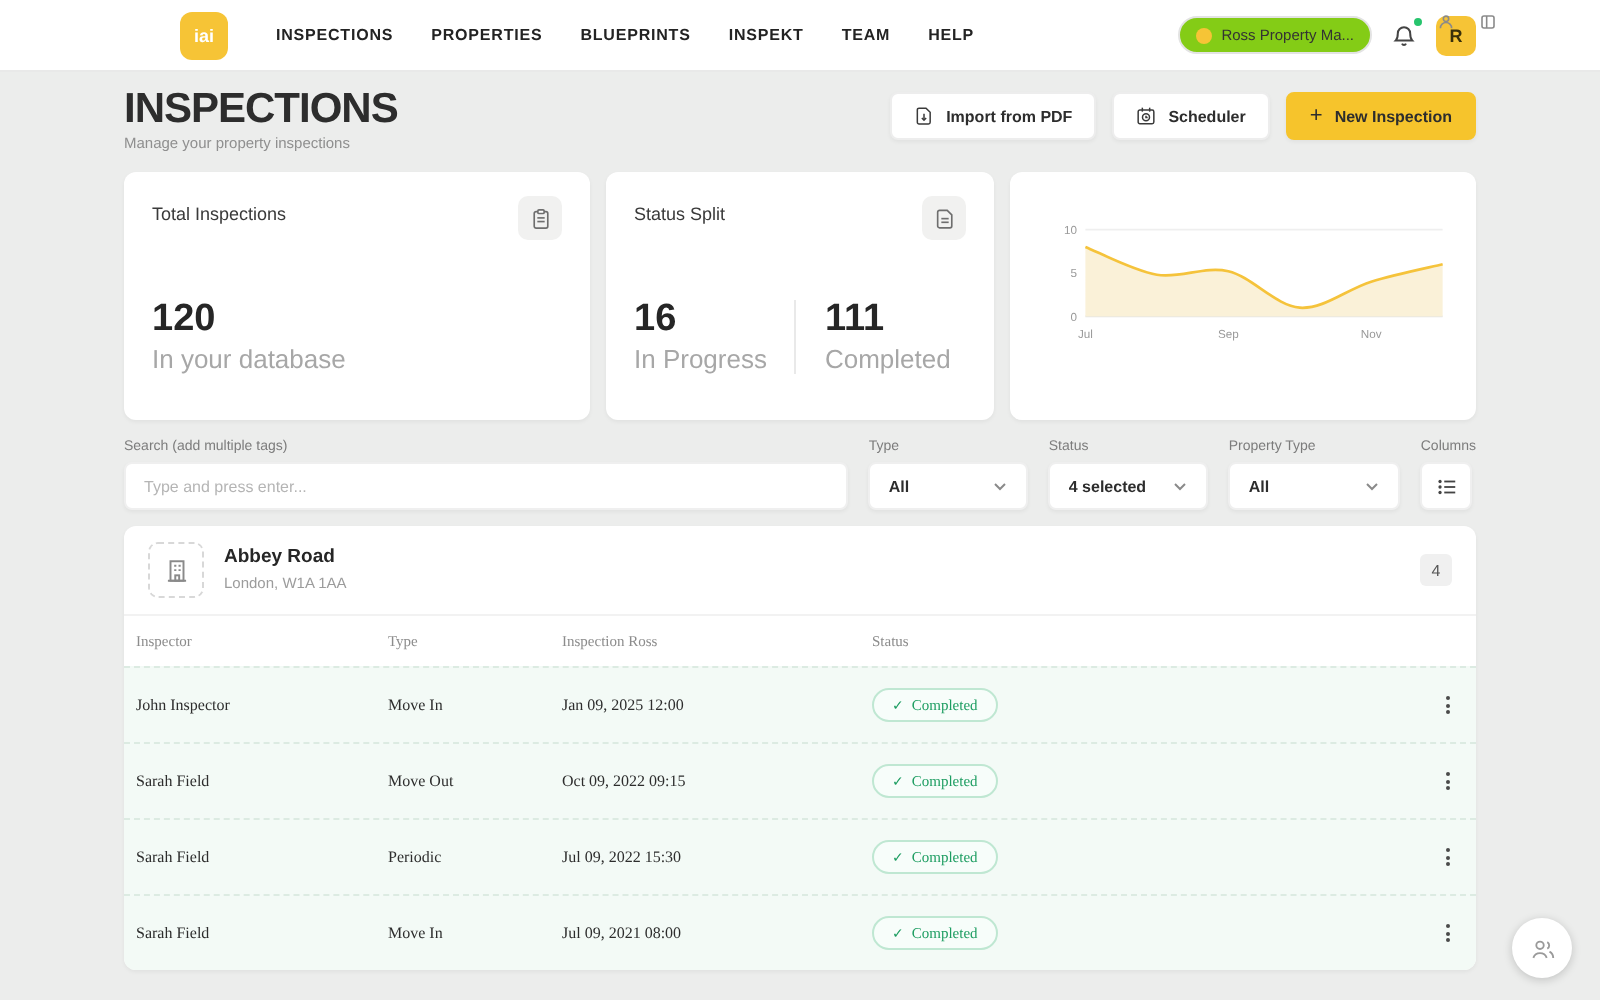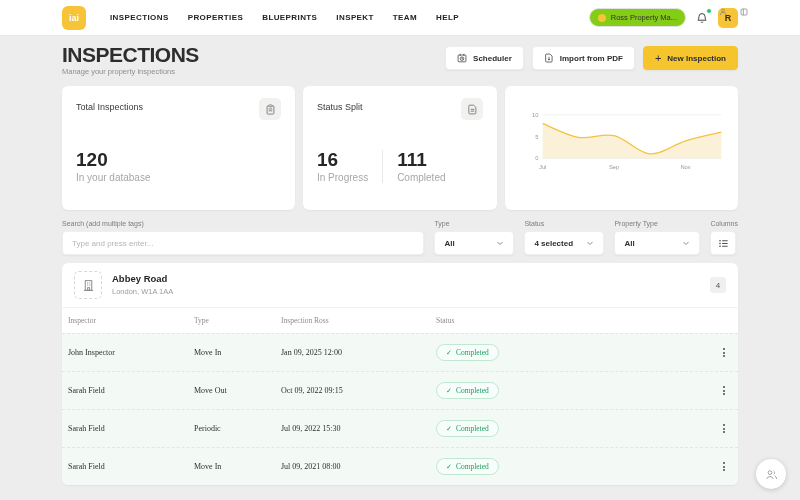--- a/index.html
+++ b/index.html
@@ -4,21 +4,21 @@
 <style>
   * { box-sizing: border-box; }
   html, body { margin:0; padding:0; width:800px; height:500px; overflow:hidden;
     background:#ECEDEC; font-family:"Liberation Sans", sans-serif; color:#2d2d2d; }
   .container { width:676px; margin:0 auto; }
 
   
   .nav { background:#fff; border-bottom:1px solid #e9e9e9; height:36px; position:relative; }
   .nav-inner { display:flex; align-items:center; height:100%; }
   .logo { width:24px; height:24px; background:#F6C436; border-radius:6px; color:#fff;
-    font-weight:700; font-size:9px; display:flex; align-items:center; justify-content:center; cursor:pointer; }
+    font-weight:700; font-size:9px; display:flex; align-items:center; justify-content:center; cursor:pointer;margin-left:28px; }
   .nav-links { display:flex; gap:19px; margin-left:24px; }
   .nav-link { font-size:8px; font-weight:700; color:#232323; letter-spacing:.4px; cursor:pointer; }
   .nav-right { margin-left:auto; display:flex; align-items:center; gap:8px; }
   .mini-icons { position:absolute; top:2px; right:52px; display:flex; gap:13px; }
   .account-pill { display:flex; align-items:center; gap:5px; border:1px solid #e3e3e3; border-radius:10px;
     background:#84cc16; height:19px; padding:0 8px; font-size:7.5px; color:#333; cursor:pointer; }
   .pill-dot { width:8px; height:8px; border-radius:50%; background:#F6C436; flex:0 0 auto; }
   .bell-wrap { position:relative; width:16px; height:16px; display:flex; align-items:center; justify-content:center; cursor:pointer; }
   .bell-dot { position:absolute; top:-2px; right:-2px; width:6px; height:6px; background:#27c46d;
     border-radius:50%; border:1px solid #fff; }
@@ -42,21 +42,21 @@
     height:124px; position:relative; }
   .card.total { width:233px; }
   .card.split { width:194px; }
   .card.trends { flex:1; padding:12px 10px 6px 16px; }
   .card-head { display:flex; justify-content:space-between; align-items:flex-start; }
   .card-title { font-size:9px; color:#3a3a3a; padding-top:4px; }
   .icon-box { width:22px; height:22px; background:#f1f1f0; border-radius:5px; display:flex;
     align-items:center; justify-content:center; }
   .stat-block { margin-top:30px; }
   .stat-value { font-size:19px; font-weight:700; color:#262626; line-height:1; }
-  .stat-caption { font-size:10px; color:#a7a7a7; margin-top:3px; }
+  .stat-caption { font-size:13px; color:#a7a7a7; margin-top:3px; }
   .split-stats { display:flex; margin-top:30px; }
   .split-divider { width:1px; background:#e9e9e9; margin:0 14px; }
   .trend-svg { display:block; width:100%; margin-top:2px; }
 
   
   .filters { display:flex; gap:10px; margin-top:10px; align-items:flex-end; }
   .filter { display:flex; flex-direction:column; }
   .filter.grow { flex:1; }
   .filter-label { font-size:7px; color:#7c7c7c; margin-bottom:4px; }
   .control { height:24px; background:#fff; border-radius:4px; box-shadow:0 1px 2px rgba(0,0,0,.05);
@@ -137,35 +137,35 @@
 </div>
 
 <div class="container header-row">
   <div>
     <h1 class="page-title">INSPECTIONS</h1>
     <div class="subtitle">Manage your property inspections</div>
   </div>
   <div class="header-actions">
     <button class="btn">
       <svg width="10" height="10" viewBox="0 0 12 12" fill="none" stroke="#3a3a3a" stroke-width=".9">
+        <path d="M3 1.3h4.2L9.7 3.8v6a1 1 0 0 1-1 1H3a1 1 0 0 1-1-1v-7.5a1 1 0 0 1 1-1z"></path>
+        <line x1="6" y1="4.6" x2="6" y2="8.4"></line>
+          <path d="M4.7 7.2 6 8.5l1.3-1.3"></path>
+      </svg>
+      <span>Import from PDF</span>
+    </button>
+    <button class="btn">
+      <svg width="10" height="10" viewBox="0 0 12 12" fill="none" stroke="#3a3a3a" stroke-width=".9">
         <rect x="1.3" y="2.4" width="9.4" height="8.2" rx="1"></rect>
         <line x1="3.8" y1="1" x2="3.8" y2="3.4"></line>
           <line x1="8.2" y1="1" x2="8.2" y2="3.4"></line>
         <circle cx="6" cy="6.8" r="2.1"></circle>
           <path d="M6 5.8v1.1h1"></path>
       </svg>
       <span>Scheduler</span>
-    </button>
-    <button class="btn">
-      <svg width="10" height="10" viewBox="0 0 12 12" fill="none" stroke="#3a3a3a" stroke-width=".9">
-        <path d="M3 1.3h4.2L9.7 3.8v6a1 1 0 0 1-1 1H3a1 1 0 0 1-1-1v-7.5a1 1 0 0 1 1-1z"></path>
-        <line x1="6" y1="4.6" x2="6" y2="8.4"></line>
-          <path d="M4.7 7.2 6 8.5l1.3-1.3"></path>
-      </svg>
-      <span>Import from PDF</span>
     </button>
     <button class="btn yellow">
       <span class="plus">+</span>
       <span>New Inspection</span>
     </button>
   </div>
 </div>
 
 <div class="container cards">
   <div class="card total">

